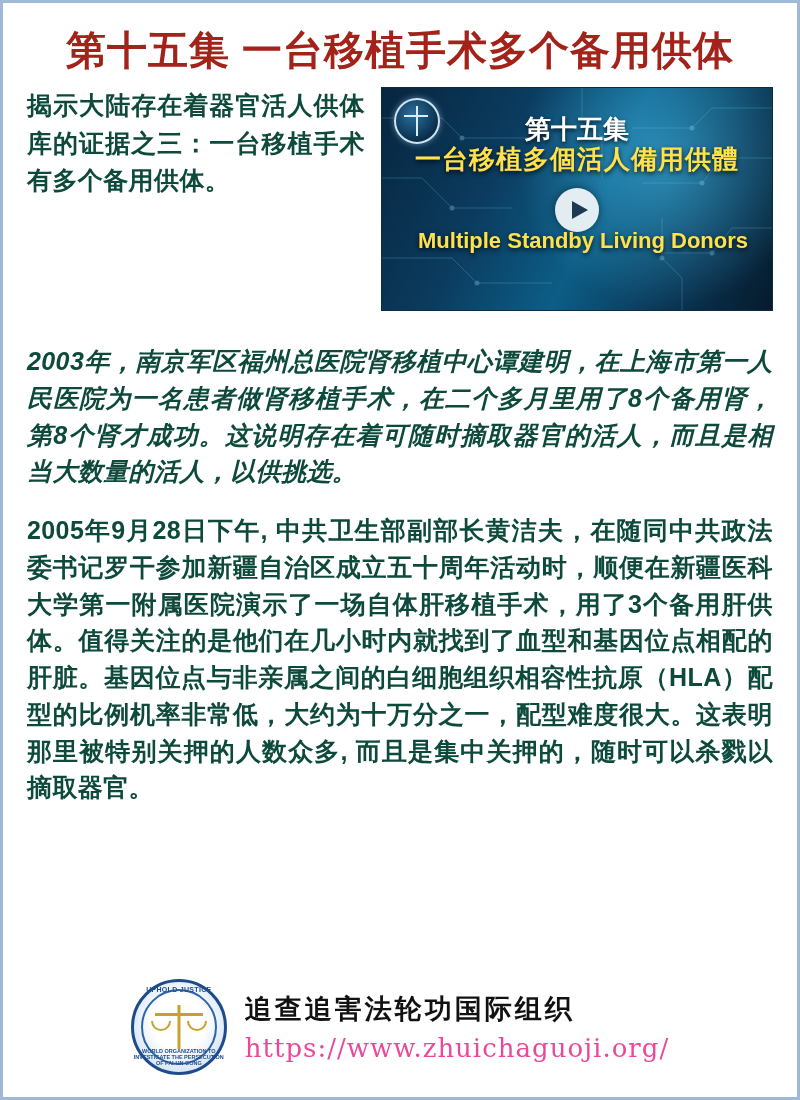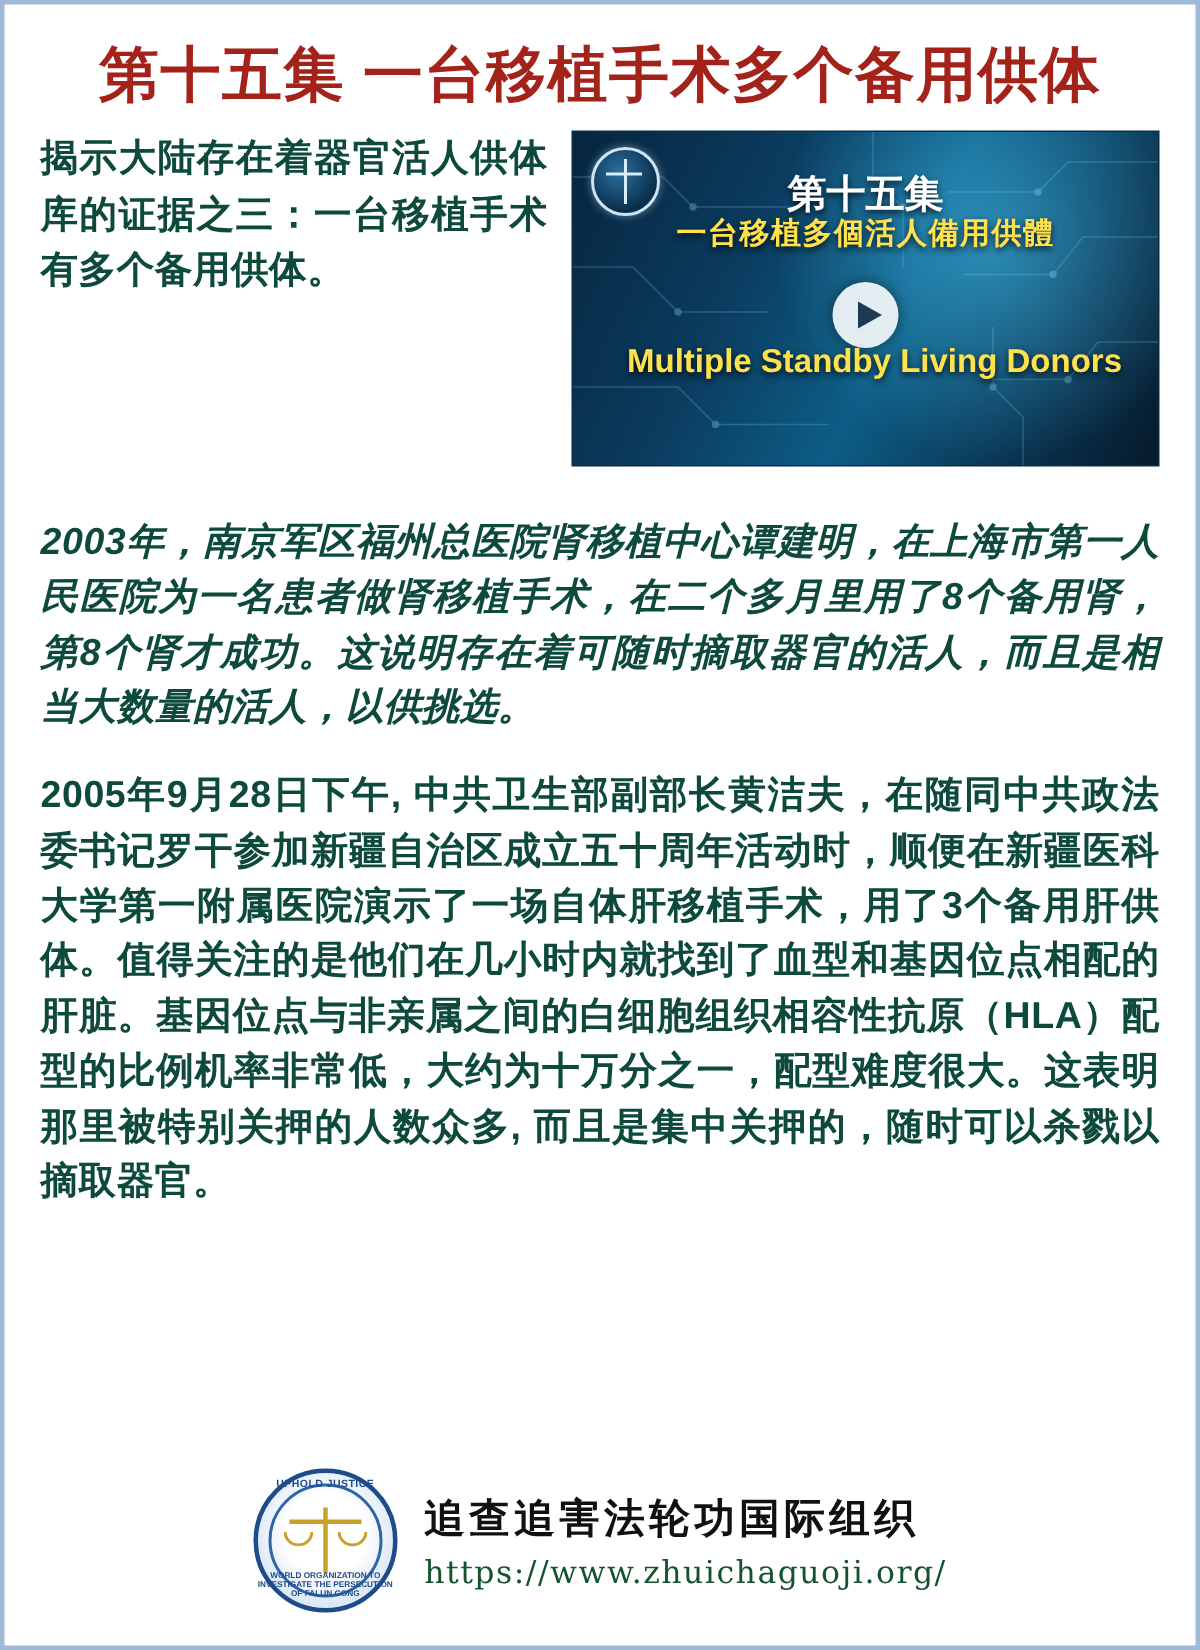--- a/index.html
+++ b/index.html
@@ -104,21 +104,21 @@
     font-weight: bold;
     text-shadow: 0 2px 4px rgba(0,0,0,0.8);
     font-family: Liberation Mono, monospace;
   }
   .v-main {
     position: absolute;
     top: 54px;
     left: 0; right: 0;
     text-align: center;
     color: #ffe14d;
-    font-size: 20px;
+    font-size: 26px;
     font-weight: bold;
     letter-spacing: 1px;
     text-shadow: 0 2px 5px rgba(0,0,0,0.85);
   }
   .v-en {
     position: absolute;
     top: 140px;
     left: 12px; right: 0;
     text-align: center;
     color: #ffe14d;
@@ -269,22 +269,22 @@
     text-align: left;
   }
   .org-name {
     color: #111111;
     font-weight: bold;
     font-size: 27px;
     letter-spacing: 3px;
     font-family: "DejaVu Serif", serif;
   }
   .org-url {
-    color: #14532d;
-    font-size: 21px;
+    color: #ec4899;
+    font-size: 26px;
     margin-top: 6px;
     letter-spacing: 1px;
     font-family: "DejaVu Serif", serif;
   }
 </style>
 </head>
 <body>
 
 <div class="page">
   <div class="inner">

